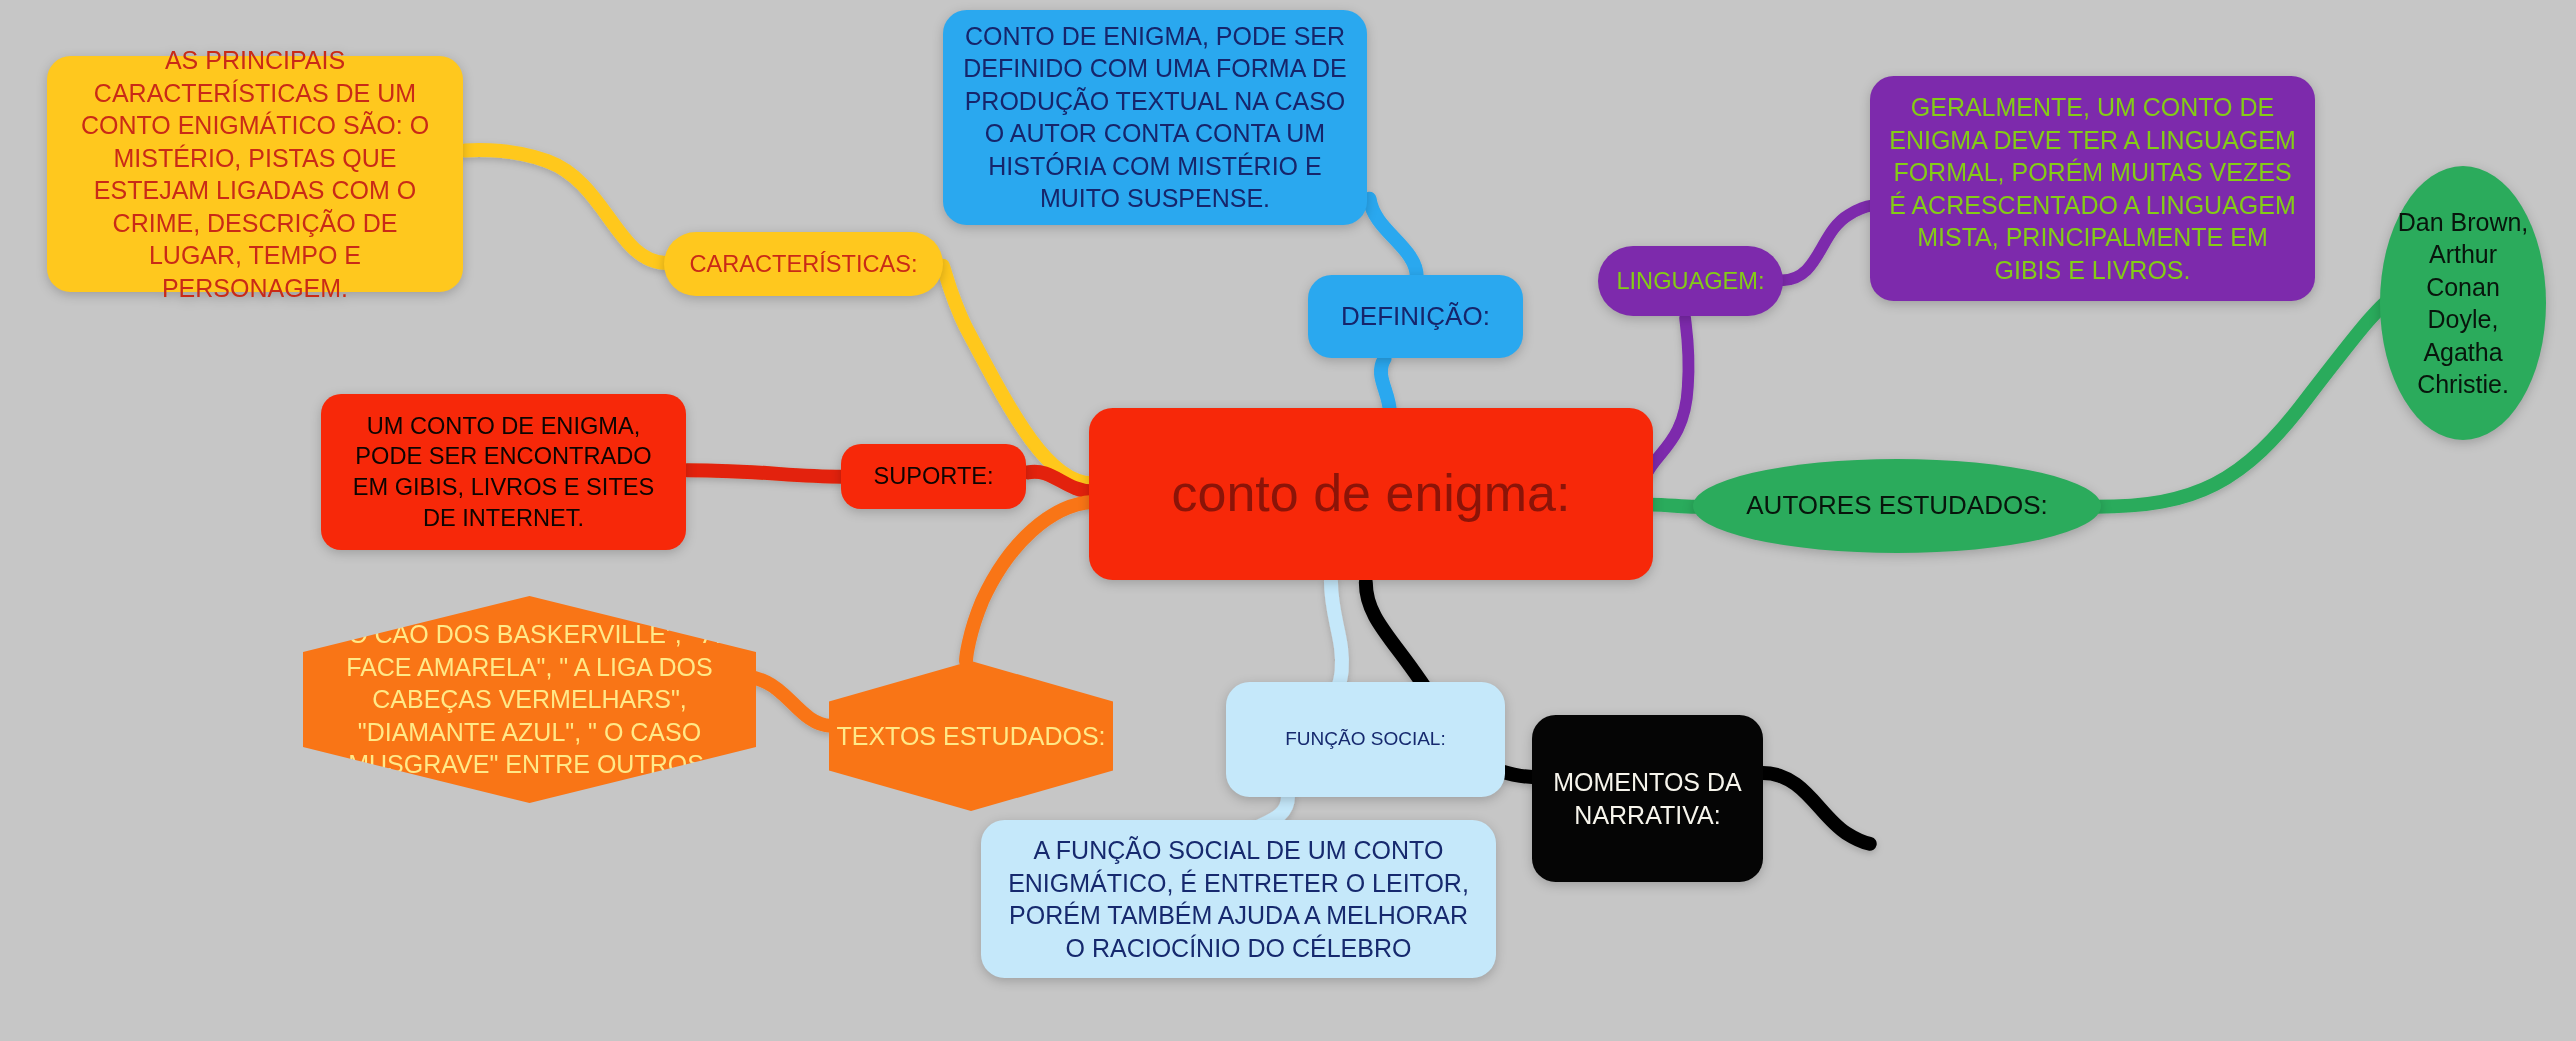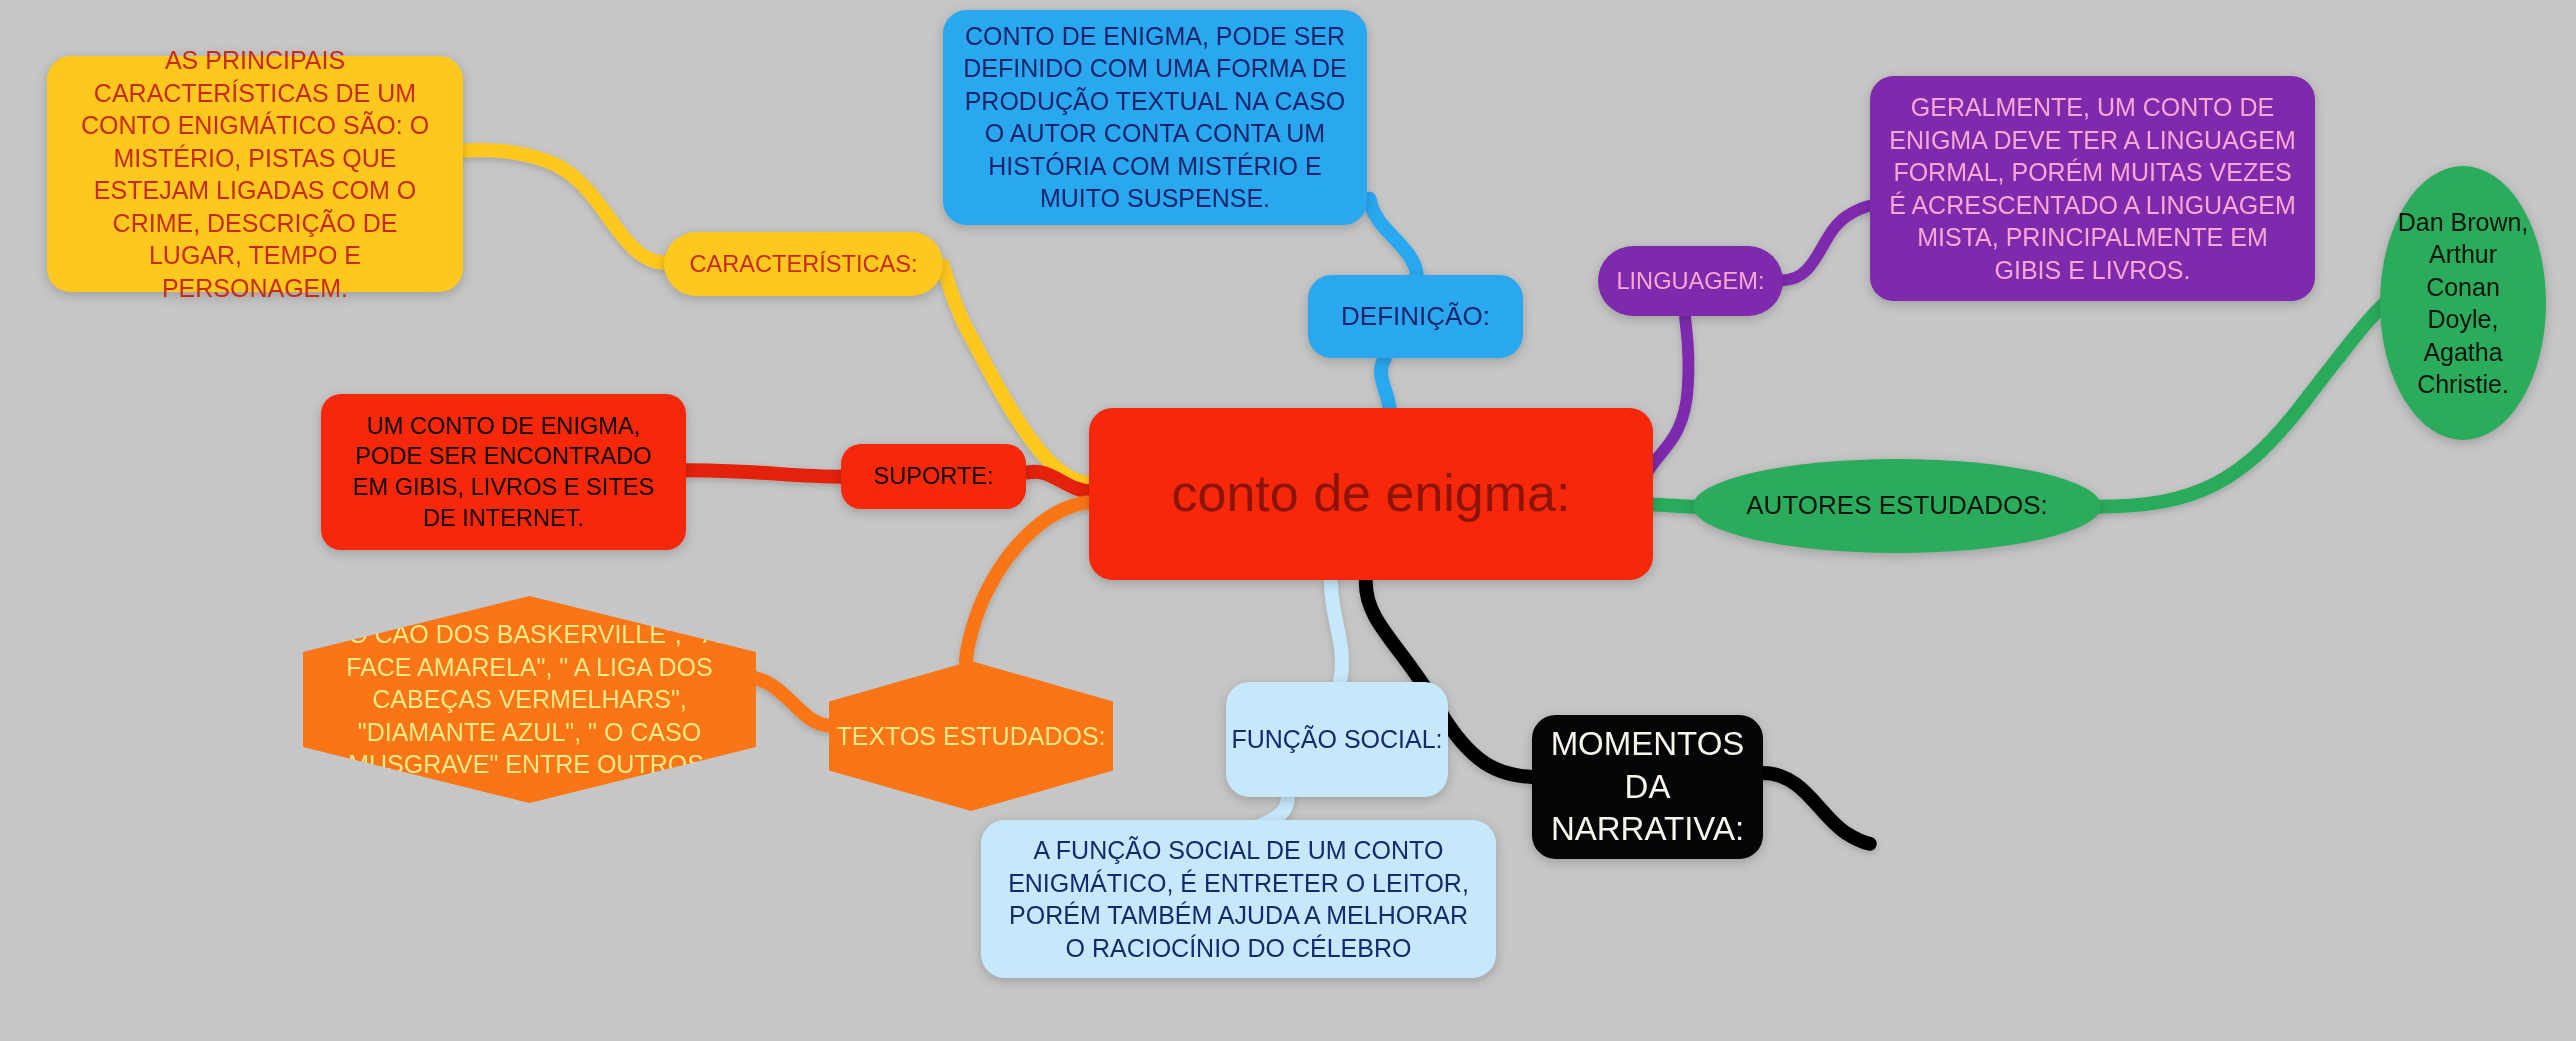--- a/index.html
+++ b/index.html
@@ -28,21 +28,21 @@
   
   .rbox{border-radius:23.6px;}
   .pill{border-radius:536px;}
   .ell{border-radius:50%;}
   .hexa{clip-path:polygon(50% 0%,100% 27%,100% 73%,50% 100%,0% 73%,0% 27%);}
 
   
   .c-yellow{background:#ffc81e;color:#c92a17;}
   .c-yellow-label{background:#ffc81e;color:#c92a17;}
   .c-blue{background:#2aa8ef;color:#16256b;}
-  .c-purple{background:#7d2aac;color:#f9a8d4;}
+  .c-purple{background:#7d2aac;color:#84cc16;}
   .c-green{background:#2bab5c;color:#08150c;}
   .c-red{background:#f72809;color:#0d0502;border-radius:20px;}
   .c-redcenter{background:#f72809;color:#8b1408;}
   .c-orange{background:#f97516;color:#ffe988;}
   .c-ltblue{background:#c5e8fa;color:#16296e;}
   .c-black{background:#050505;color:#f7f5ec;}
 
   
   .w-bold{font-weight:normal;}
 
@@ -53,23 +53,23 @@
   #n-def-label   {left:1308px;top:275px;  width:215px;  height:83px;               font-size:26px;}
   #n-ling-label  {left:1598px;top:246px;  width:185px;  height:70px;               font-size:23.6px;}
   #n-ling-detail {left:1870px;top:76px;  width:445px;  height:225px; padding:8.6px 18px; font-size:25px;}
   #n-aut-label   {left:1693px;top:459px;  width:408px;  height:94px;               font-size:26px;}
   #n-aut-detail  {left:2380px;top:166px;  width:166px;  height:274px; padding:5.4px 14px; font-size:25px;}
   #n-sup-label   {left:841px;top:444px;  width:185px;  height:65px;               font-size:23.6px;}
   #n-sup-detail  {left:321px; top:394px;  width:365px;  height:156px; padding:7.5px 16px; font-size:23.6px;}
   #n-center      {left:1089px;top:408px;  width:564px; height:172px;               font-size:52px;}
   #n-txt-label   {left:829px;top:661px; width:284px;  height:150px;               font-size:25px;}
   #n-txt-detail  {left:303px; top:596px; width:453px;  height:207px; padding:5.4px 21.5px; font-size:25px;}
-  #n-func-label  {left:1226px;top:682px; width:222px;  height:115px;               font-size:25px;}
+  #n-func-label  {left:1226px;top:682px; width:279px;  height:115px;               font-size:19px;}
   #n-func-detail {left:981px;top:820px; width:515px;  height:158px; padding:6.4px 17px; font-size:25px;}
-  #n-mom-label   {left:1532px;top:715px; width:231px;  height:144px; padding:4.3px 9.7px;  font-size:33px;}
+  #n-mom-label   {left:1532px;top:715px; width:231px;  height:167px; padding:4.3px 9.7px;  font-size:25px;}
   #n-mom-detail  {left:1867px;top:709px; width:539px; height:247px; padding:7.5px 21.5px; font-size:25px;}
 </style>
 </head>
 <body style="background: rgb(198, 198, 198);">
 
 <div id="canvas">
 
   <svg id="edges" viewBox="0 0 4800 1941">
     <defs>
       <filter id="sh" x="-20%" y="-20%" width="140%" height="140%">

